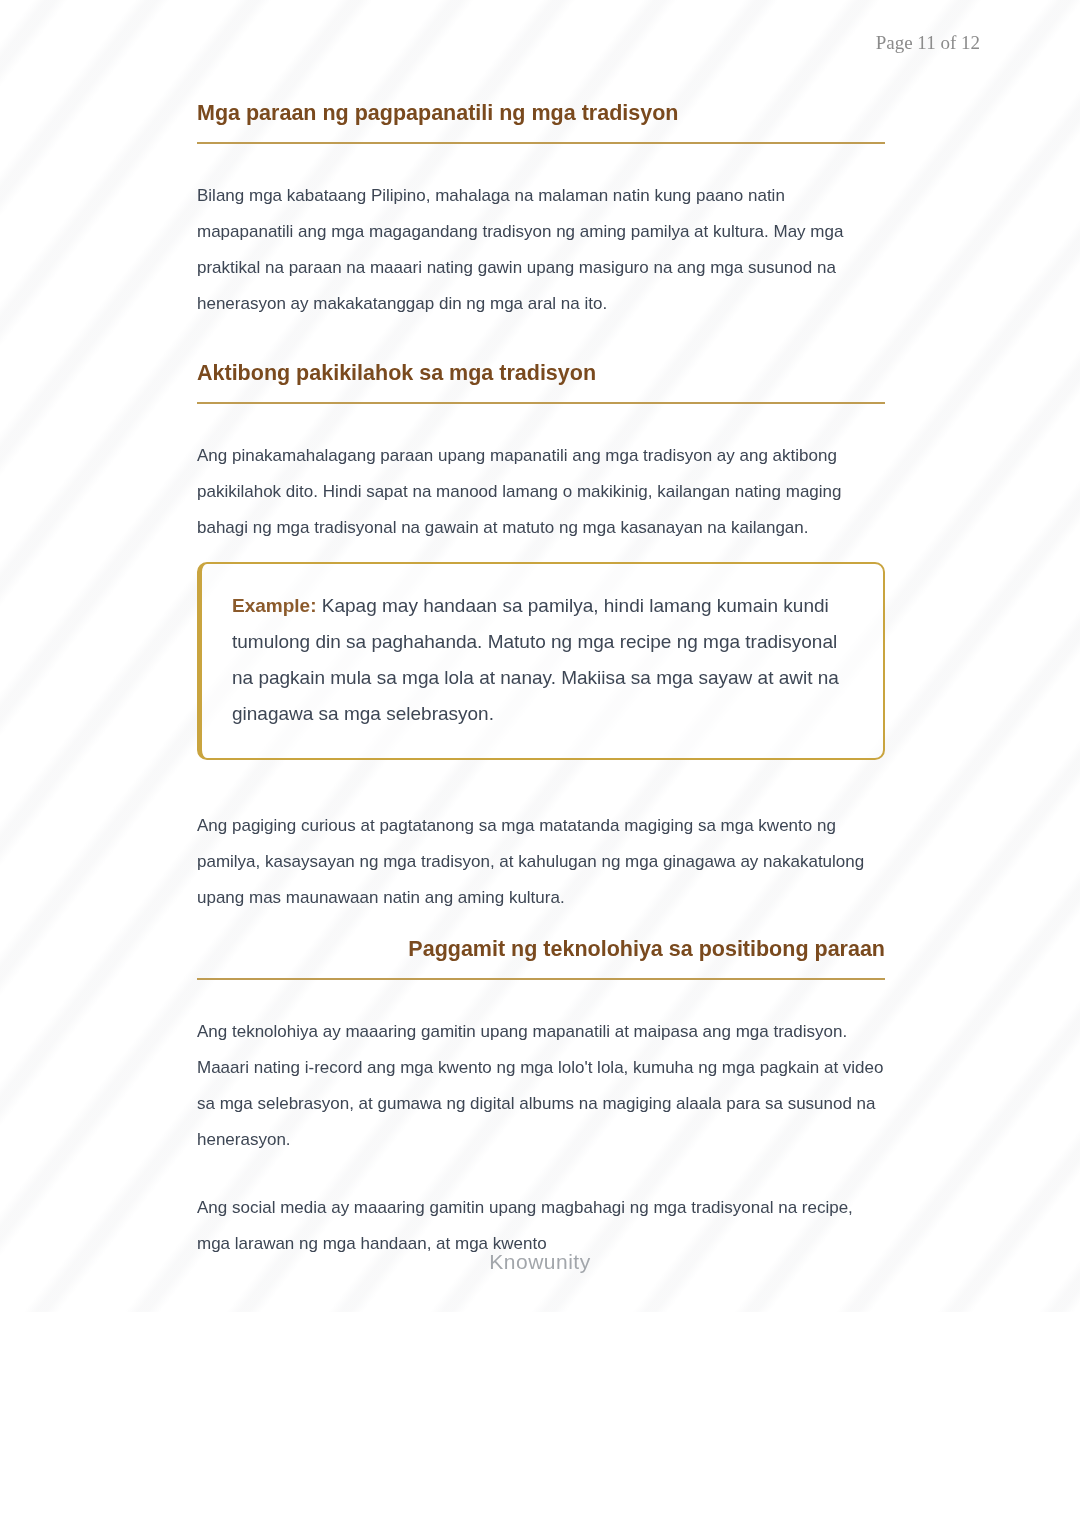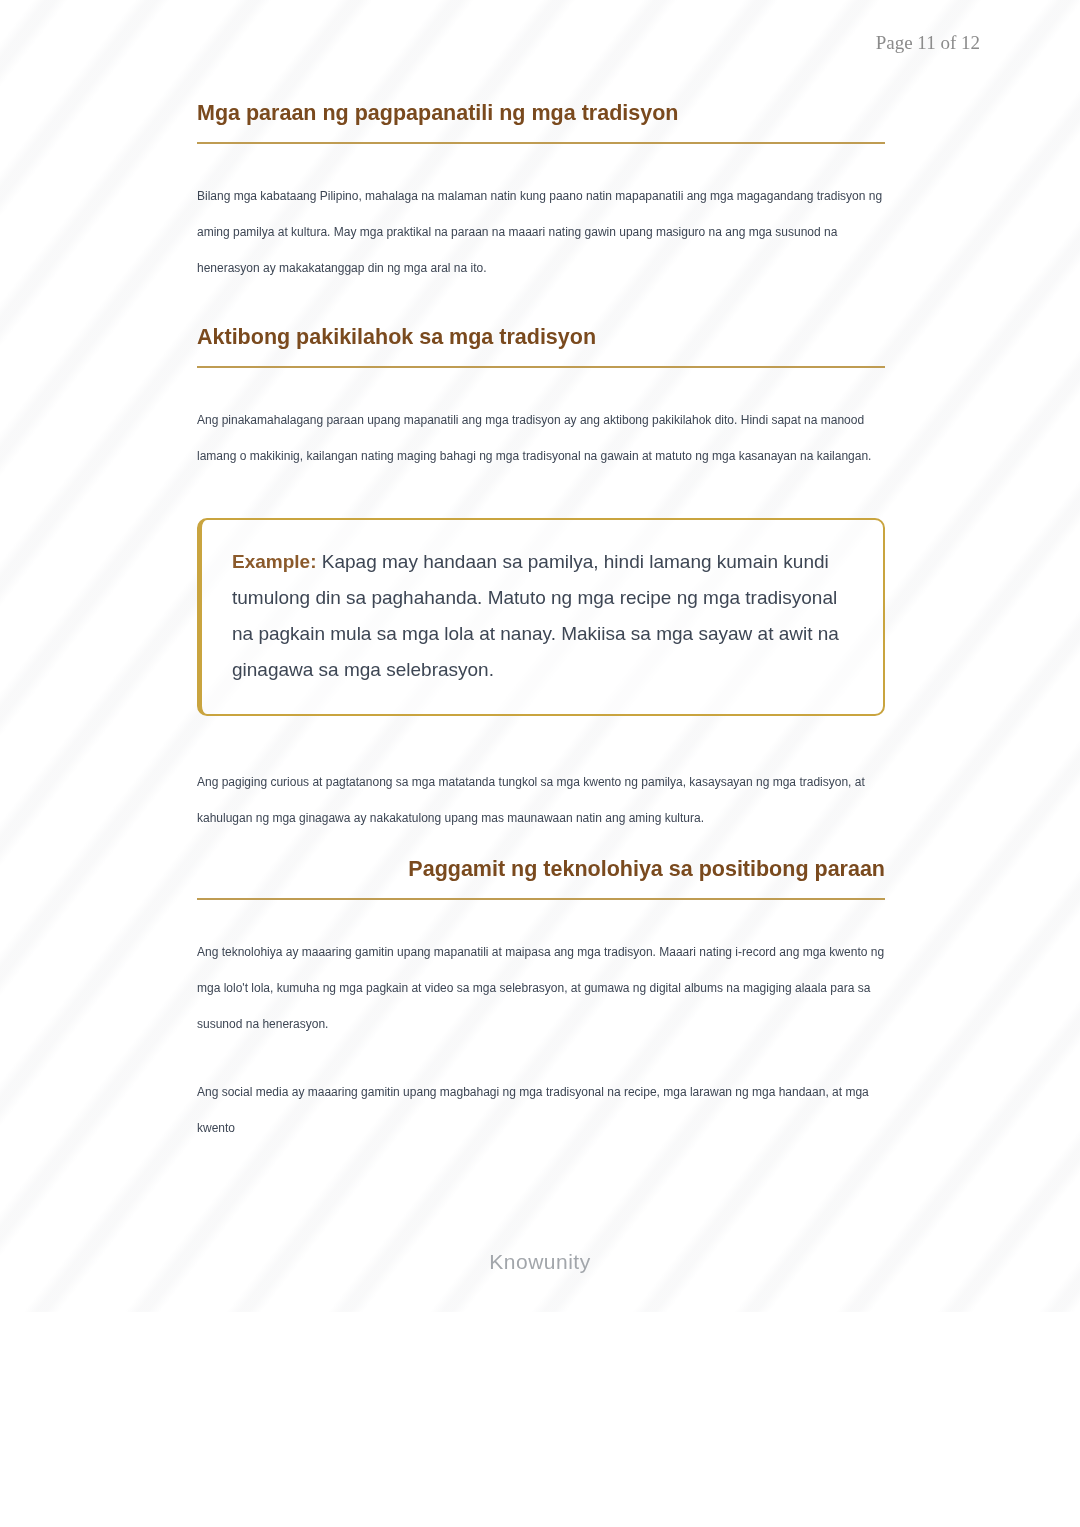--- a/index.html
+++ b/index.html
@@ -47,32 +47,32 @@
     font-weight: bold;
     color: #7a4a1e;
     padding-bottom: 16px;
     border-bottom: 2px solid #bf9c52;
   }
   h2.section-heading.first {
     margin-top: 0;
   }
   p.body-text {
     margin: 34px 0 0 0;
-    font-size: 12px;
+    font-size: 17px;
     line-height: 36px;
     color: #3d4654;
   }
   p.body-text.tight {
     margin-top: 32px;
   }
   p.body-text.after-box {
     margin-top: 48px;
   }
   .example-box {
-    margin-top: 44px;
+    margin-top: 16px;
     border: 2px solid #c9a43f;
     border-left-width: 5px;
     border-radius: 10px;
     background: rgba(255,255,255,0.55);
     padding: 24px 32px 26px 30px;
   }
   .example-box .example-text {
     font-size: 19px;
     line-height: 36px;
     color: #3d4654;
@@ -110,21 +110,21 @@
 
     <h2 class="section-heading">Aktibong pakikilahok sa mga tradisyon</h2>
     <p class="body-text">Ang pinakamahalagang paraan upang mapanatili ang mga tradisyon ay ang aktibong pakikilahok dito. Hindi sapat na manood lamang o makikinig, kailangan nating maging bahagi ng mga tradisyonal na gawain at matuto ng mga kasanayan na kailangan.</p>
 
     <div class="example-box">
       <div class="example-text">
         <span class="example-label">Example:</span><span> Kapag may handaan sa pamilya, hindi lamang kumain kundi tumulong din sa paghahanda. Matuto ng mga recipe ng mga tradisyonal na pagkain mula sa mga lola at nanay. Makiisa sa mga sayaw at awit na ginagawa sa mga selebrasyon.</span>
       </div>
     </div>
 
-    <p class="body-text after-box">Ang pagiging curious at pagtatanong sa mga matatanda tungkol sa mga kwento ng pamilya, kasaysayan ng mga tradisyon, at kahulugan ng mga ginagawa ay nakakatulong upang mas maunawaan natin ang aming kultura.</p>
+    <p class="body-text after-box">Ang pagiging curious at pagtatanong sa mga matatanda magiging sa mga kwento ng pamilya, kasaysayan ng mga tradisyon, at kahulugan ng mga ginagawa ay nakakatulong upang mas maunawaan natin ang aming kultura.</p>
 
     <h2 class="section-heading h3-offset">Paggamit ng teknolohiya sa positibong paraan</h2>
     <p class="body-text">Ang teknolohiya ay maaaring gamitin upang mapanatili at maipasa ang mga tradisyon. Maaari nating i-record ang mga kwento ng mga lolo't lola, kumuha ng mga pagkain at video sa mga selebrasyon, at gumawa ng digital albums na magiging alaala para sa susunod na henerasyon.</p>
     <p class="body-text tight">Ang social media ay maaaring gamitin upang magbahagi ng mga tradisyonal na recipe, mga larawan ng mga handaan, at mga kwento</p>
 
   </div>
 
   <div class="footer-brand">Knowunity</div>
 
 </div>

